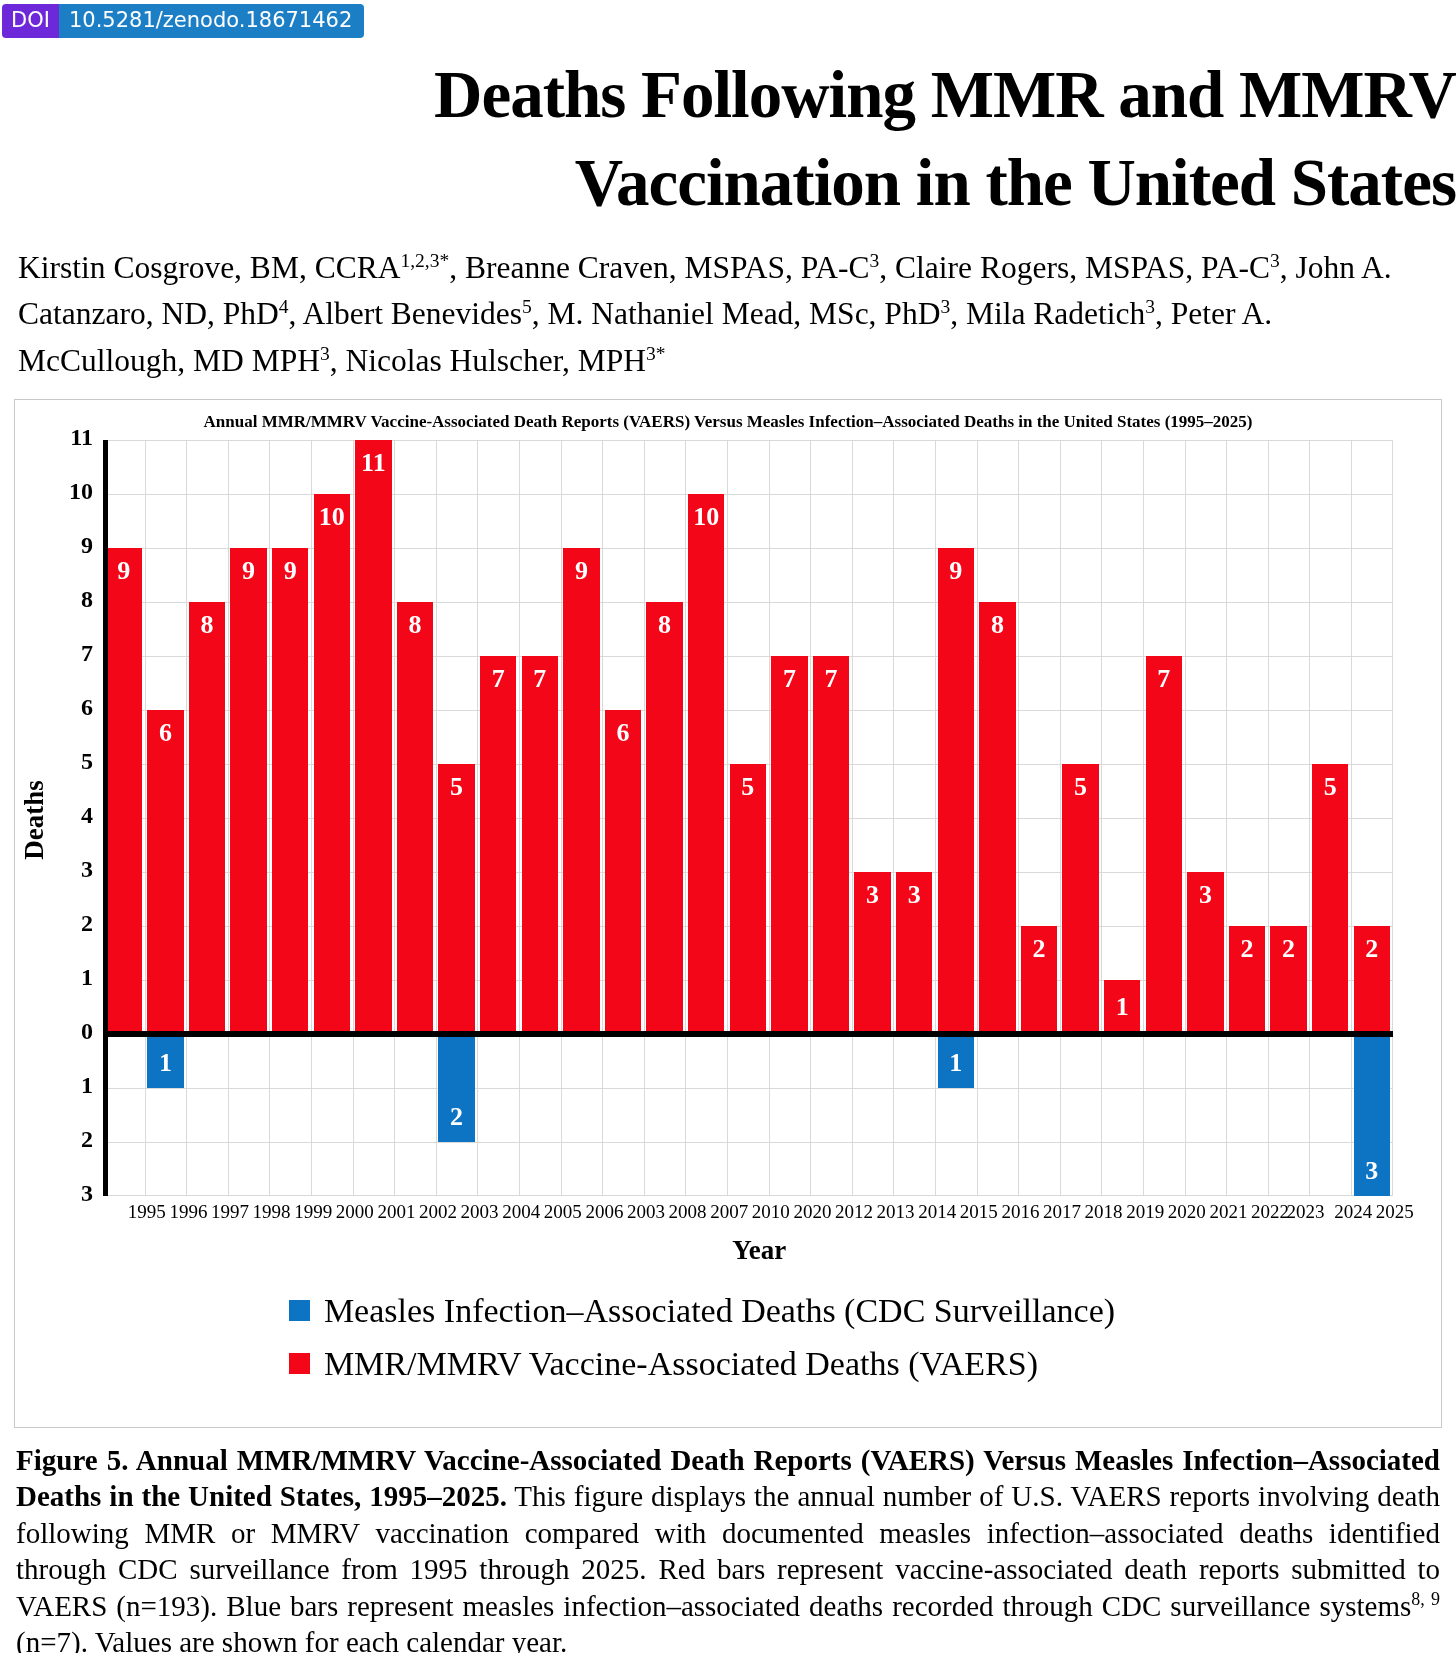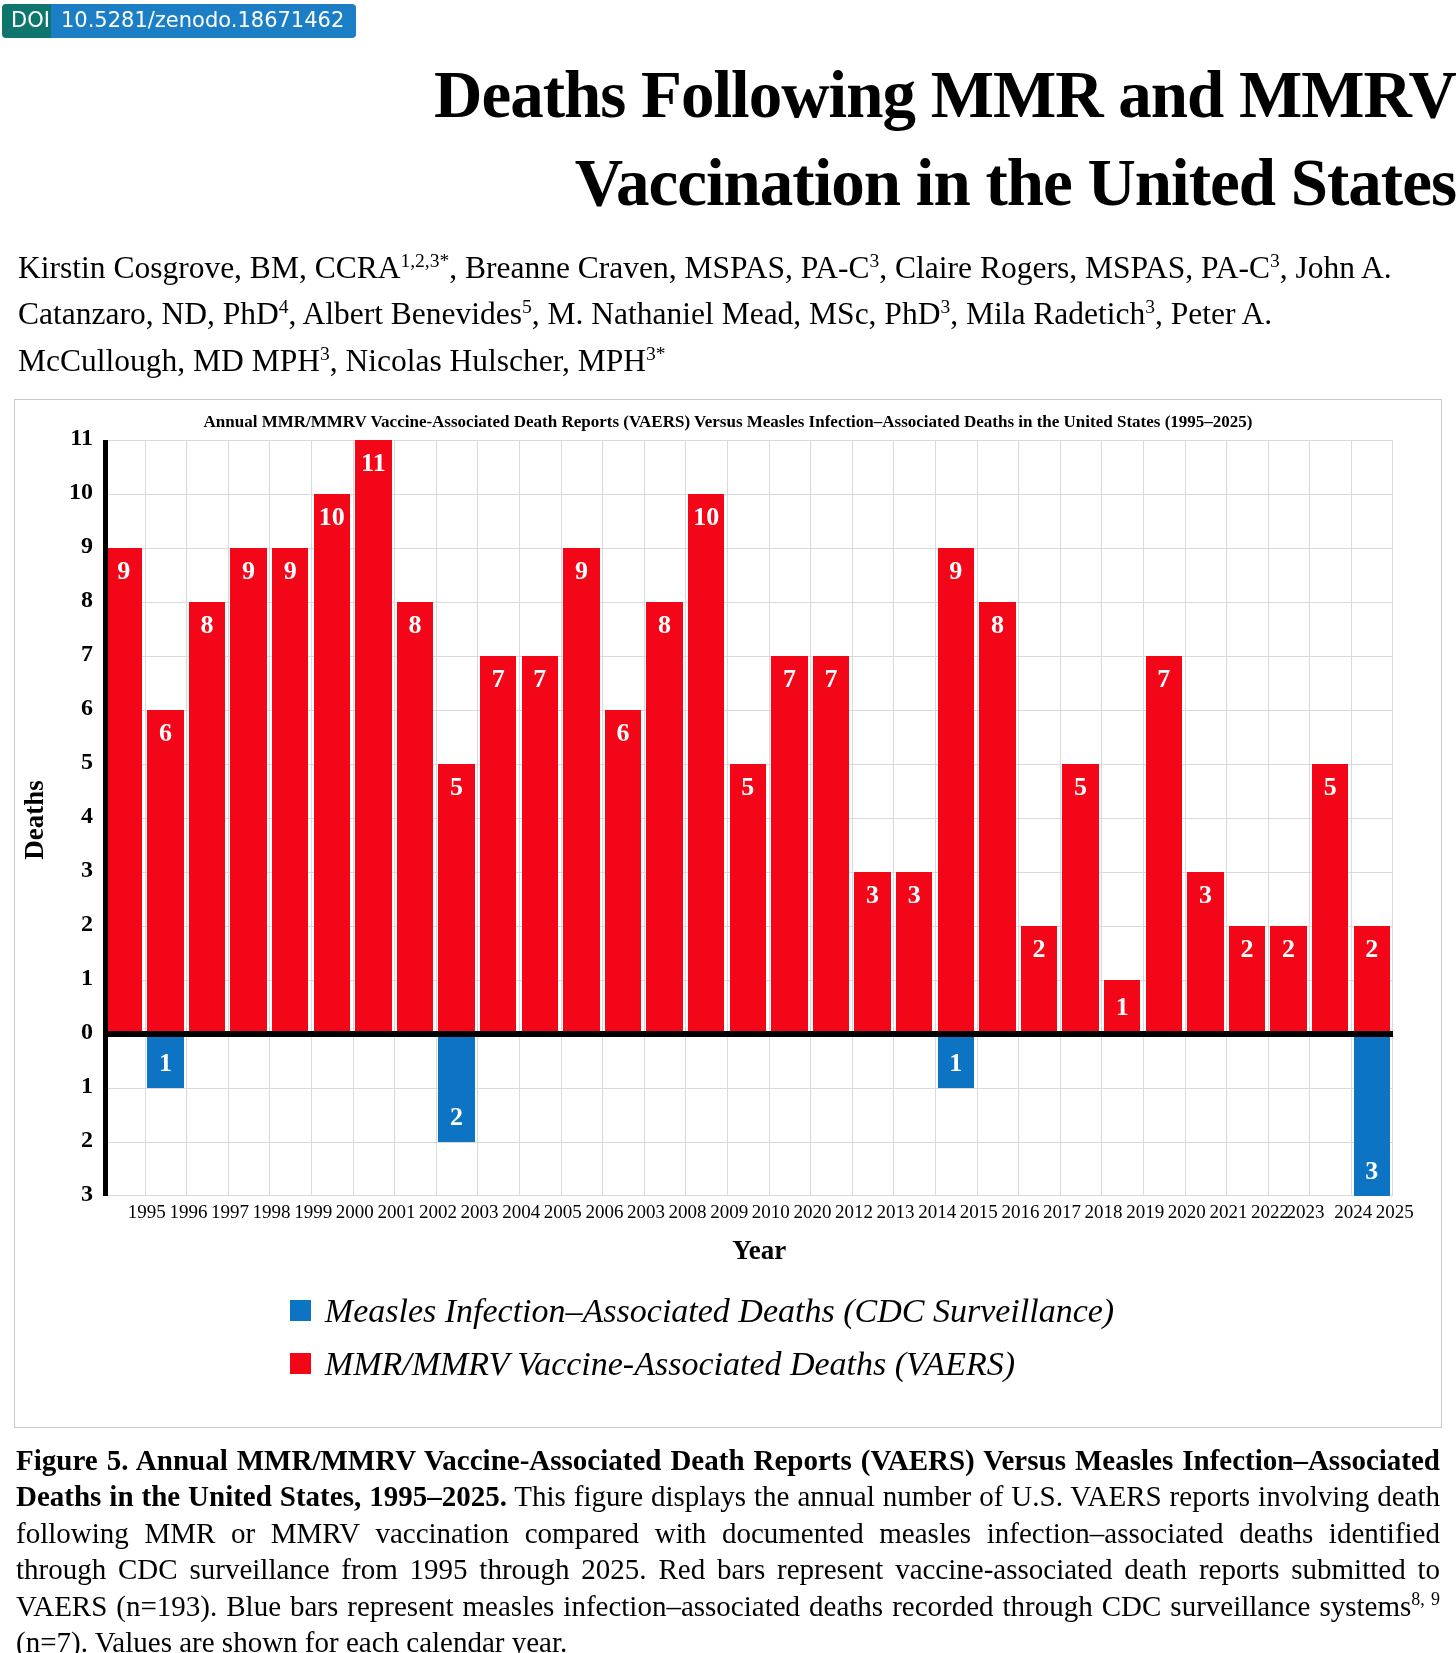--- a/index.html
+++ b/index.html
@@ -4,21 +4,21 @@
 <style>
   * { box-sizing: border-box; margin: 0; padding: 0; }
   body { background: #ffffff; }
   .page {
     width: 1456px; min-height: 1653px; margin: 0 auto; background: #ffffff;
     font-family: "Liberation Serif", serif; color: #000; position: relative;
     overflow: hidden;
   }
   
   .doi-badge { display: inline-flex; margin: 4px 0 0 2px; font-family: "DejaVu Sans", sans-serif; font-size: 21px; line-height: 1; }
-  .doi-label { background: #0f766e; color: #fff; padding: 6px 1px 7px 9px; border-radius: 4px 0 0 4px; }
+  .doi-label { background: #6d28d9; color: #fff; padding: 6px 9px 7px 9px; border-radius: 4px 0 0 4px; }
   .doi-value { background: #1c7fc6; color: #fff; padding: 6px 12px 7px 10px; border-radius: 0 4px 4px 0; }
   
   .main-title { text-align: right; font-weight: bold; font-size: 67px; line-height: 1.32; margin-top: 12px; letter-spacing: -1px; }
   
   .authors { font-size: 31.5px; line-height: 1.48; margin: 18px 18px 0 18px; }
   .authors sup, .caption sup { font-size: 0.62em; line-height: 0; }
   
   .figure-box { margin: 14px 14px 0 14px; border: 1px solid #c9c9c9; background: #fff; padding: 12px 0 44px 0; }
   .chart-title { text-align: center; font-weight: bold; font-size: 17px; padding: 0 30px; }
   .chart-wrap { display: flex; margin-top: 8px; }
@@ -32,21 +32,21 @@
   .gridline-v { position: absolute; top: 0; width: 1px; background: #d9d9d9; z-index: 0; }
   .bar { position: absolute; z-index: 1; }
   .bar-label { position: absolute; z-index: 3; color: #ffffff; font-weight: bold; font-size: 26px; text-align: center; }
   .zero-line { position: absolute; left: 0; width: 100%; height: 6px; background: #000; z-index: 2; }
   .y-spine { position: absolute; left: 0; top: 0; width: 5px; height: 100%; background: #000; z-index: 2; }
   .x-ticks { position: relative; height: 30px; margin-top: 5px; font-size: 19px; }
   .x-ticks span { position: absolute; text-align: center; }
   .x-title { text-align: center; font-weight: bold; font-size: 27px; margin-top: 4px; }
   
   .legend { width: fit-content; margin: 26px auto 0 auto; transform: translateX(-26px); display: flex; flex-direction: column; gap: 15px; }
-  .legend-row { display: flex; align-items: center; gap: 14px; font-size: 34px; font-style: italic; }
+  .legend-row { display: flex; align-items: center; gap: 14px; font-size: 34px; }
   .legend-swatch { width: 21px; height: 21px; flex: 0 0 21px; }
   
   .caption { margin: 14px 16px 0 16px; font-size: 29px; line-height: 1.26; text-align: justify; }
   .caption b { font-weight: bold; }
 </style>
 </head>
 <body>
 
 <div class="page">
 
@@ -216,21 +216,21 @@
             <span style="left: 162.4px; width: 49.6px;">1999</span>
             <span style="left: 204px; width: 49.6px;">2000</span>
             <span style="left: 245.6px; width: 49.6px;">2001</span>
             <span style="left: 287.2px; width: 49.6px;">2002</span>
             <span style="left: 328.8px; width: 49.6px;">2003</span>
             <span style="left: 370.4px; width: 49.6px;">2004</span>
             <span style="left: 412px; width: 49.6px;">2005</span>
             <span style="left: 453.6px; width: 49.6px;">2006</span>
             <span style="left: 495.2px; width: 49.6px;">2003</span>
             <span style="left: 536.8px; width: 49.6px;">2008</span>
-            <span style="left: 578.4px; width: 49.6px;">2009</span>
+            <span style="left: 578.4px; width: 49.6px;">2007</span>
             <span style="left: 620px; width: 49.6px;">2010</span>
             <span style="left: 661.6px; width: 49.6px;">2020</span>
             <span style="left: 703.2px; width: 49.6px;">2012</span>
             <span style="left: 744.8px; width: 49.6px;">2013</span>
             <span style="left: 786.4px; width: 49.6px;">2014</span>
             <span style="left: 828px; width: 49.6px;">2015</span>
             <span style="left: 869.6px; width: 49.6px;">2016</span>
             <span style="left: 911.2px; width: 49.6px;">2017</span>
             <span style="left: 952.8px; width: 49.6px;">2018</span>
             <span style="left: 994.4px; width: 49.6px;">2019</span>

